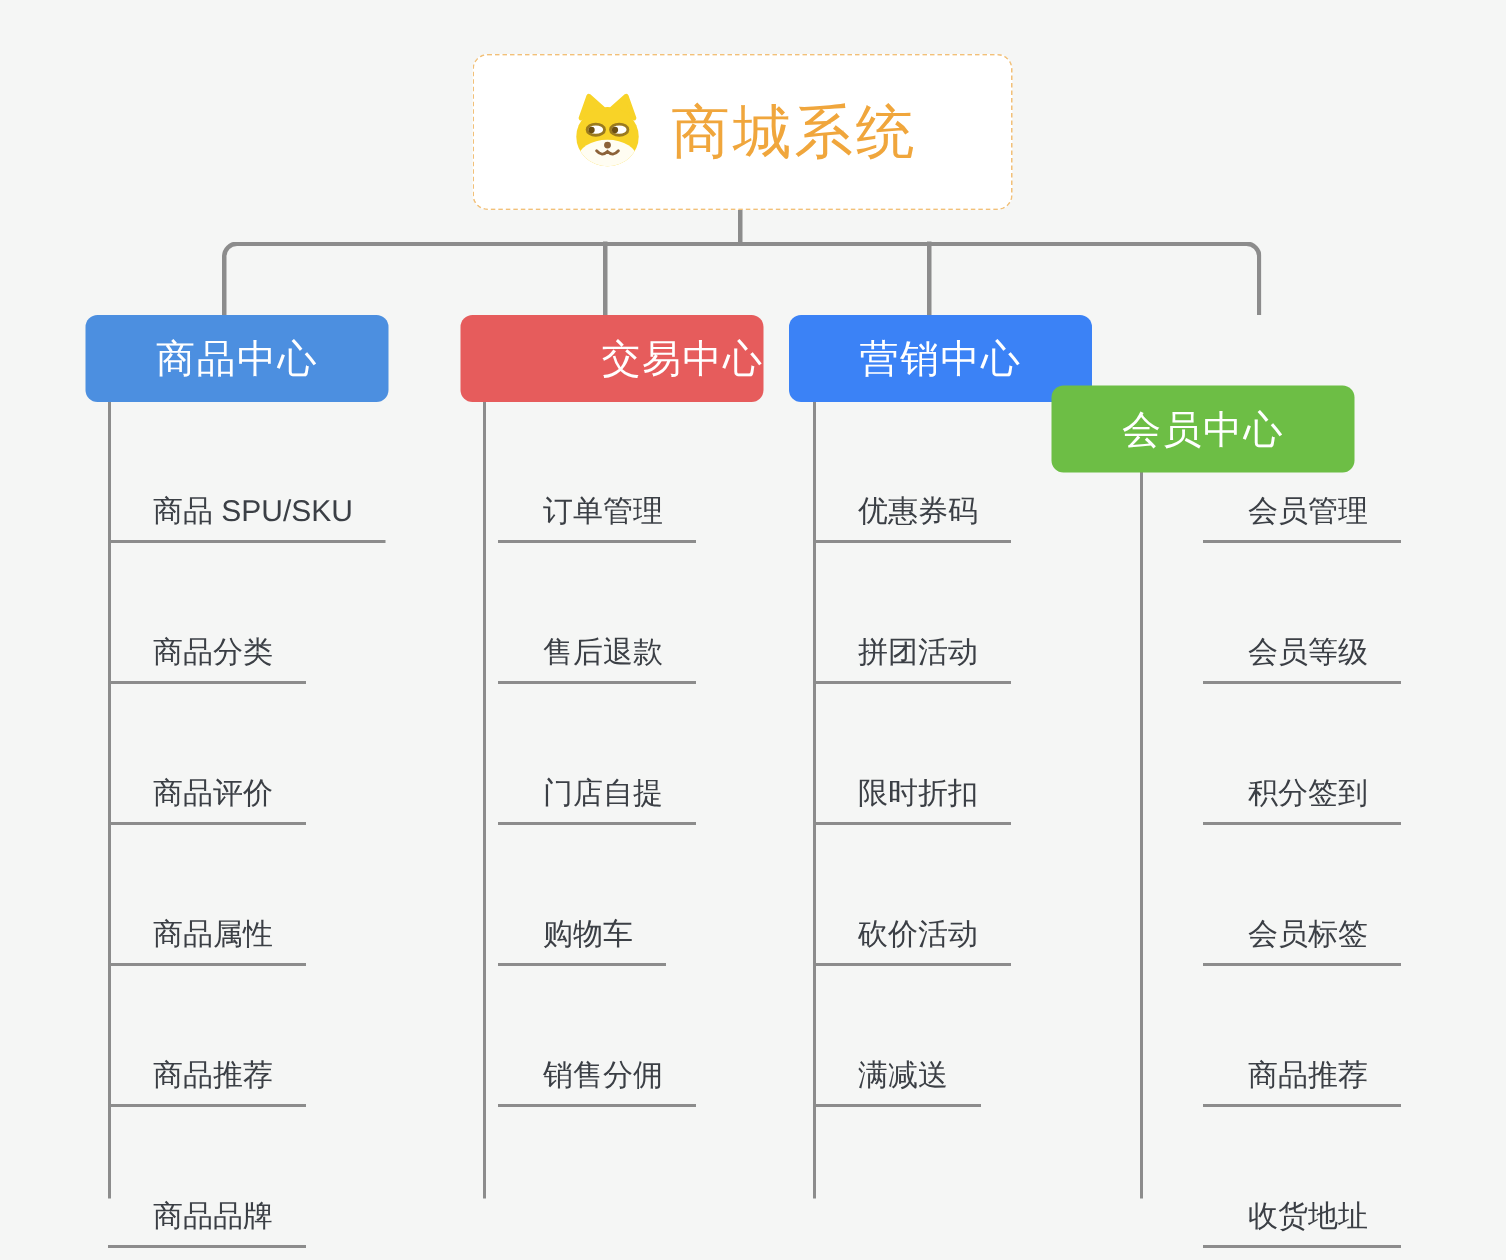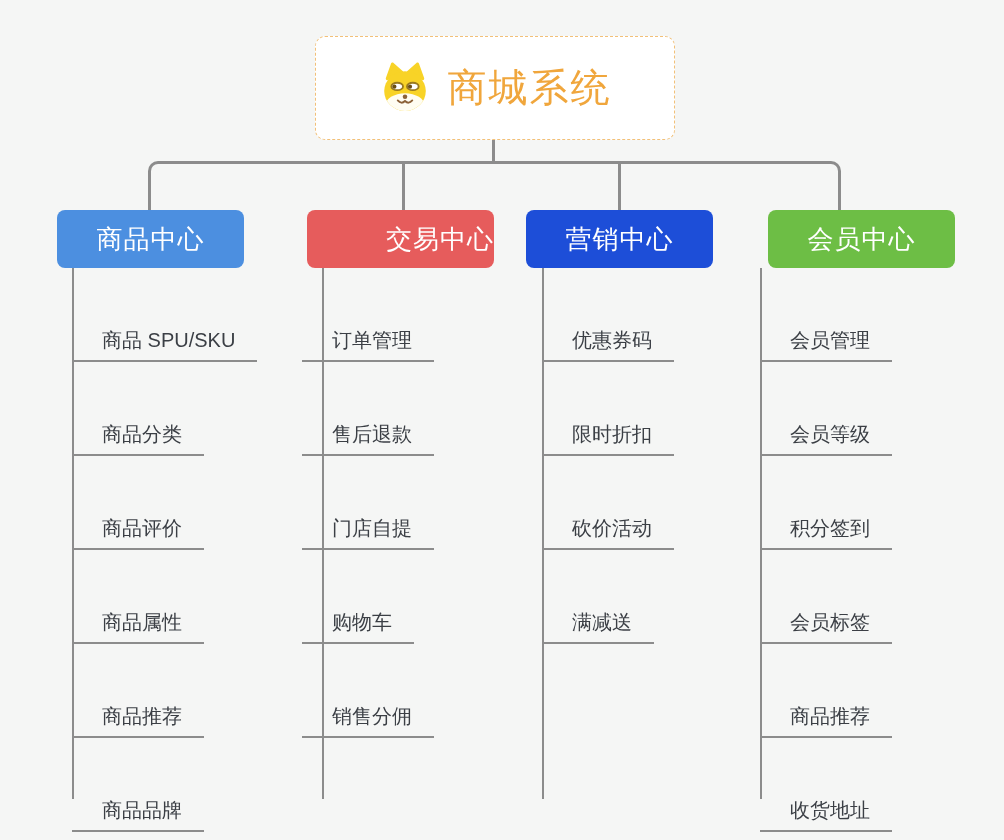--- a/index.html
+++ b/index.html
@@ -53,43 +53,43 @@
   .drop-3{left:618px;}
   .col-line{top:268px;width:2px;height:531px;}
   .col-line-1{left:72px;}
   .col-line-2{left:322px;}
   .col-line-3{left:542px;}
   .col-line-4{left:760px;}
   
   .branch-box{
     position:absolute;
     top:210px;
-    width:187px;height:58px;
+    width:202px;height:58px;
     border-radius:8px;
     display:flex;
     align-items:center;
     justify-content:center;
     color:#ffffff;
     font-size:26px;
     letter-spacing:1px;
     cursor:pointer;
   }
   .branch-1{left:57px;}
   .branch-2{left:307px;justify-content:flex-end;}
   .branch-3{left:526px;}
-  .branch-4{left:768px;}
+  .branch-4{left:701px;margin-top:47px;}
   
   .column{
     position:absolute;
     top:268px;
   }
   .column-1{left:72px;}
-  .column-2{left:302px;}
+  .column-2{left:332px;}
   .column-3{left:542px;}
-  .column-4{left:760px;}
+  .column-4{left:760px;padding-left:42px;}
   .leaf-row{
     height:94px;
     display:flex;
     align-items:flex-end;
   }
   .leaf{
     display:inline-block;
     padding:0 22px 6px 30px;
     border-bottom:2px solid #8c8c8c;
     font-size:20px;
@@ -134,21 +134,21 @@
     </span>
     <span class="root-title">商城系统</span>
   </div>
 
   <div class="branch-box branch-1" style="background: rgb(76, 143, 224);">
     <span>商品中心</span>
   </div>
   <div class="branch-box branch-2" style="background: rgb(230, 92, 92);">
     <span>交易中心</span>
   </div>
-  <div class="branch-box branch-3" style="background: #1d4ed8;">
+  <div class="branch-box branch-3" style="background: #3b82f6;">
     <span>营销中心</span>
   </div>
   <div class="branch-box branch-4" style="background: rgb(109, 190, 69);">
     <span>会员中心</span>
   </div>
 
   <div class="column column-1">
     <div class="leaf-row">
         <span class="leaf">商品 SPU/SKU</span>
       </div>
@@ -185,20 +185,23 @@
     <div class="leaf-row">
         <span class="leaf">销售分佣</span>
       </div>
   </div>
 
   <div class="column column-3">
     <div class="leaf-row">
         <span class="leaf">优惠券码</span>
       </div>
     <div class="leaf-row">
+        <span class="leaf">拼团活动</span>
+      </div>
+    <div class="leaf-row">
         <span class="leaf">限时折扣</span>
       </div>
     <div class="leaf-row">
         <span class="leaf">砍价活动</span>
       </div>
     <div class="leaf-row">
         <span class="leaf">满减送</span>
       </div>
   </div>
 

